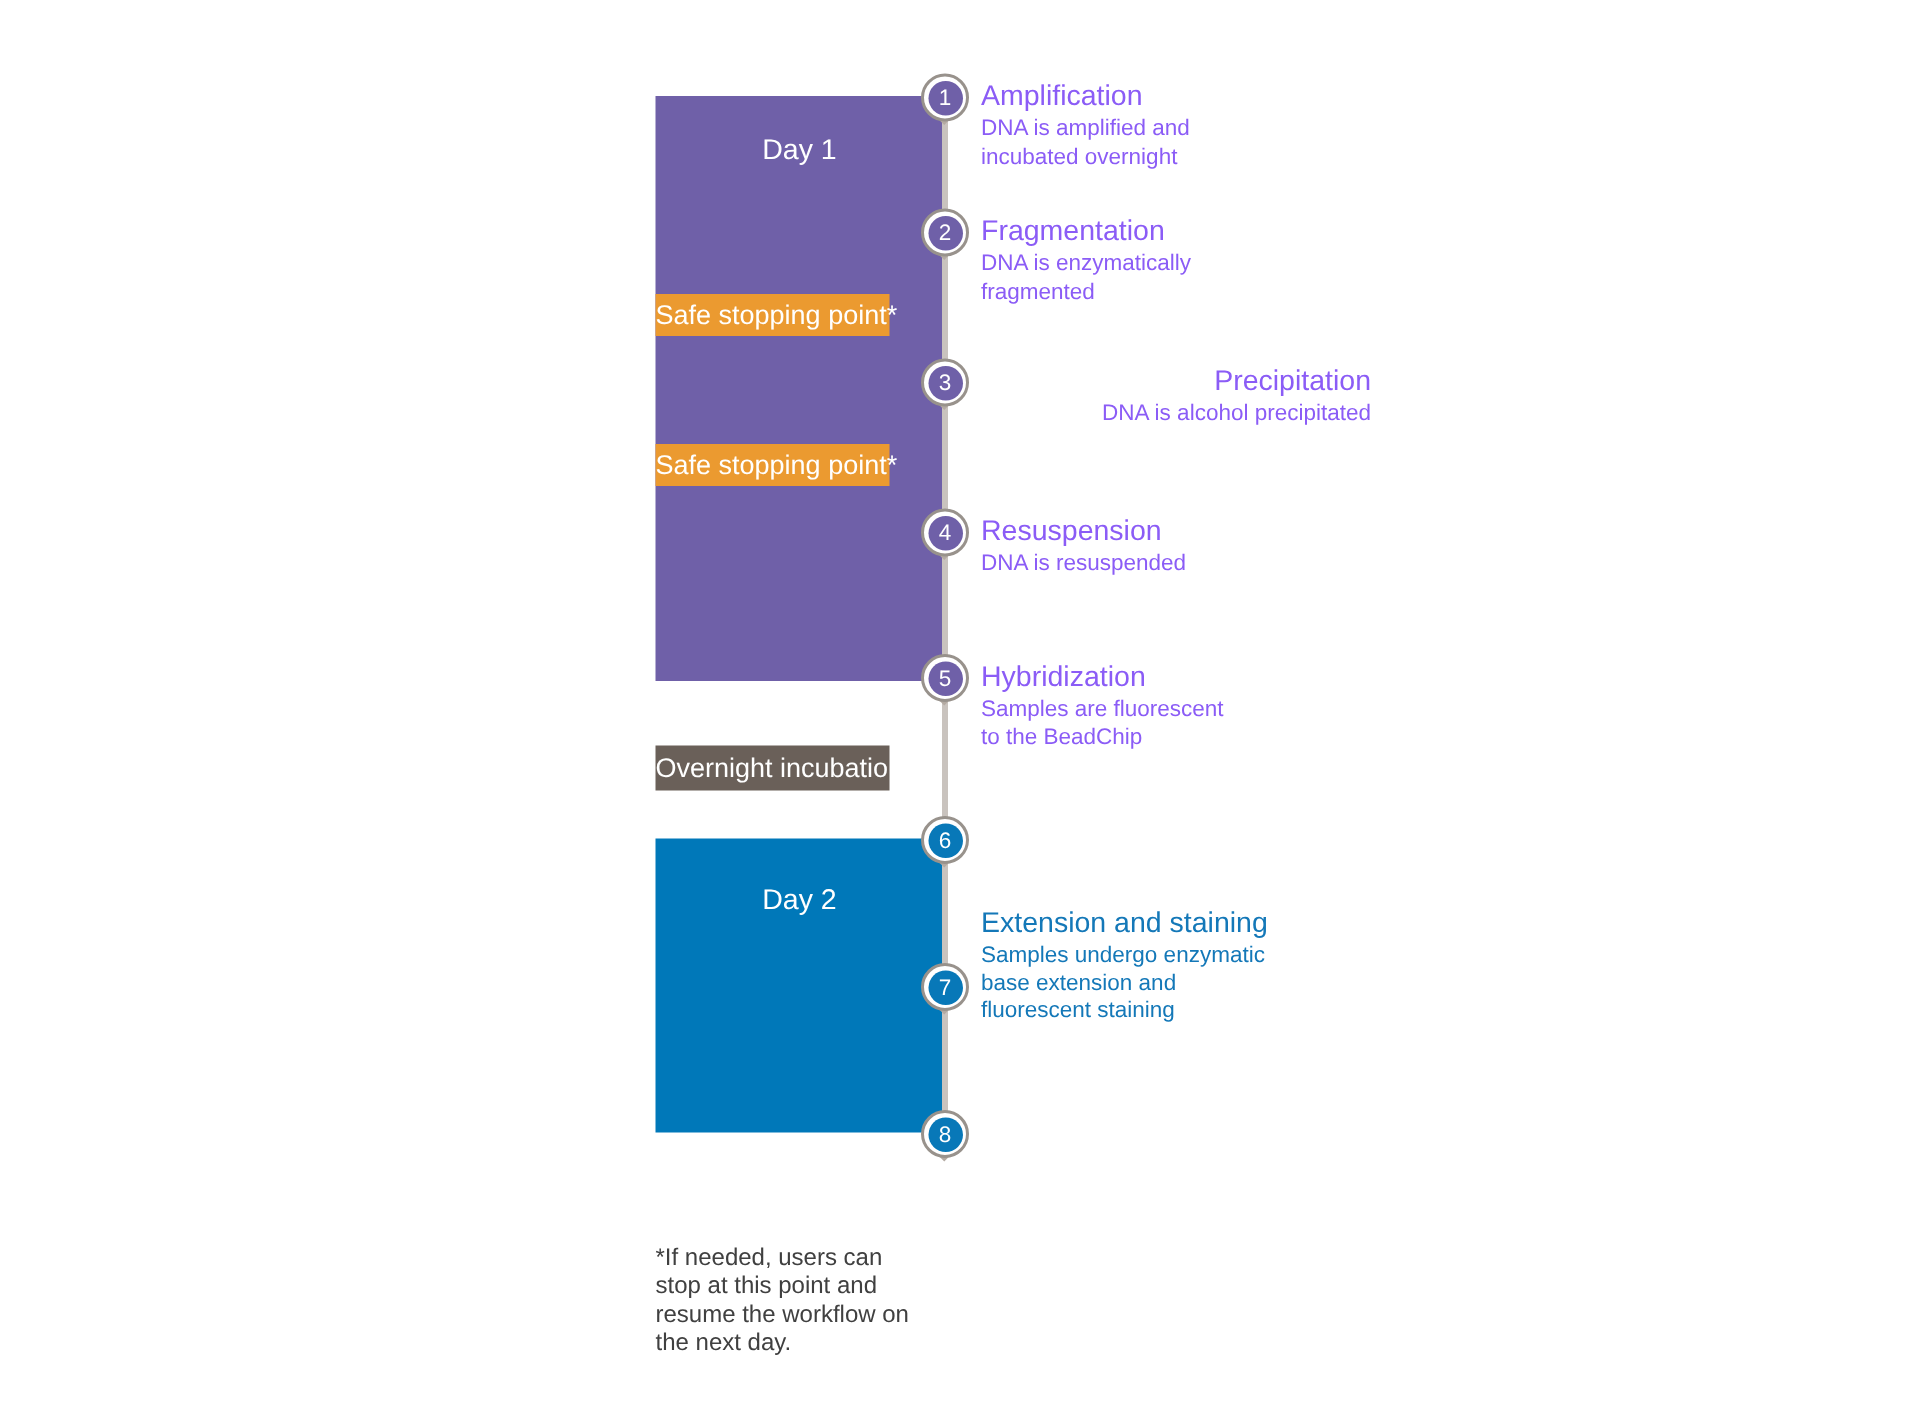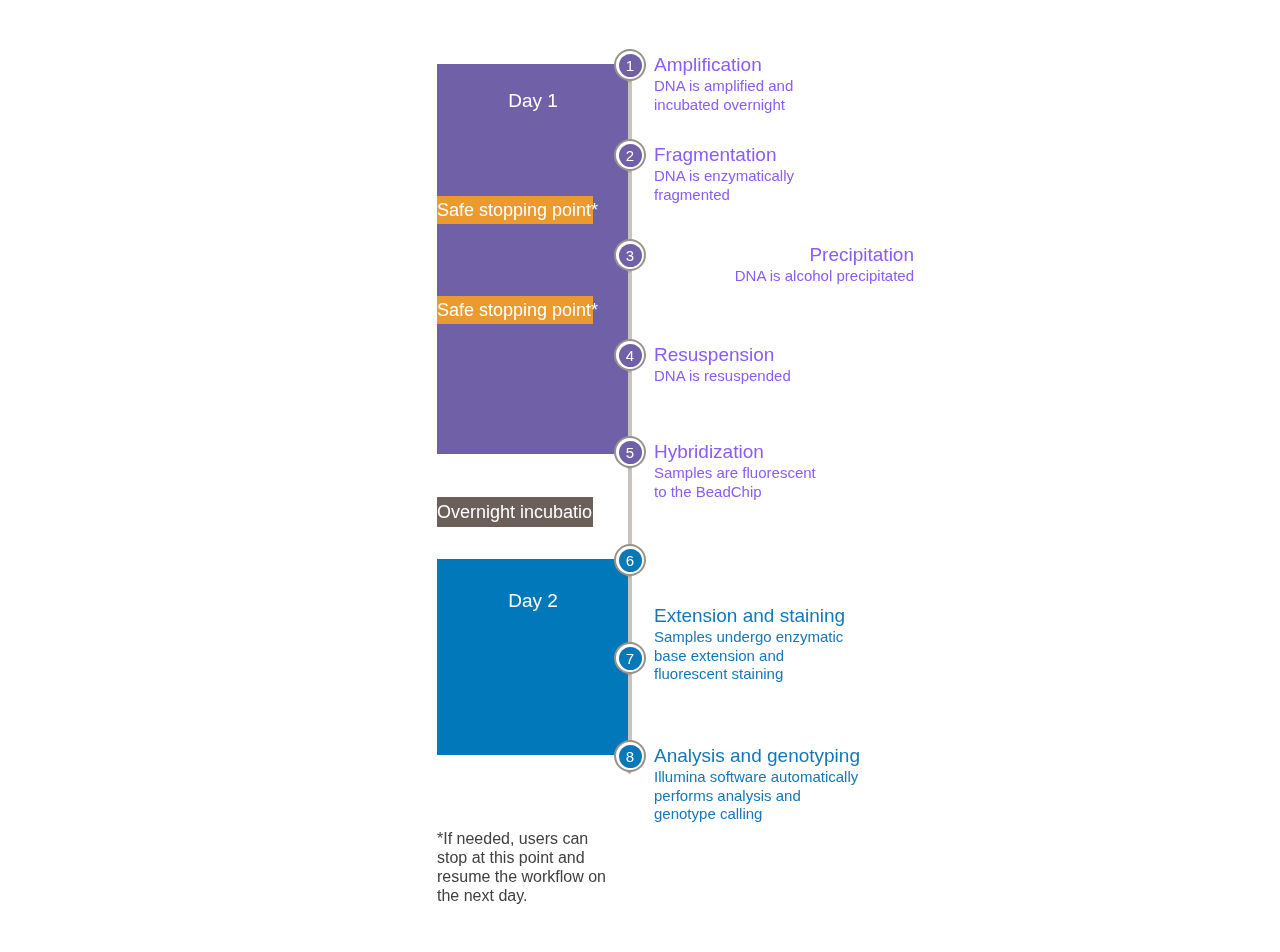--- a/index.html
+++ b/index.html
@@ -166,25 +166,19 @@
     <div class="step-title">Hybridization</div>
     <div class="step-desc">Samples are fluorescent
 to the BeadChip</div>
   </div>
   <div class="step blue t6">
     <div class="step-title">Extension and staining</div>
     <div class="step-desc">Samples undergo enzymatic
 base extension and
 fluorescent staining</div>
   </div>
-  <div class="step blue t8">
-    <div class="step-title">Analysis and genotyping</div>
-    <div class="step-desc">Illumina software automatically
-performs analysis and
-genotype calling</div>
-  </div>
 
   <div class="footnote">*If needed, users can
 stop at this point and
 resume the workflow on
 the next day.</div>
 
 </div>
 
 </body></html>

